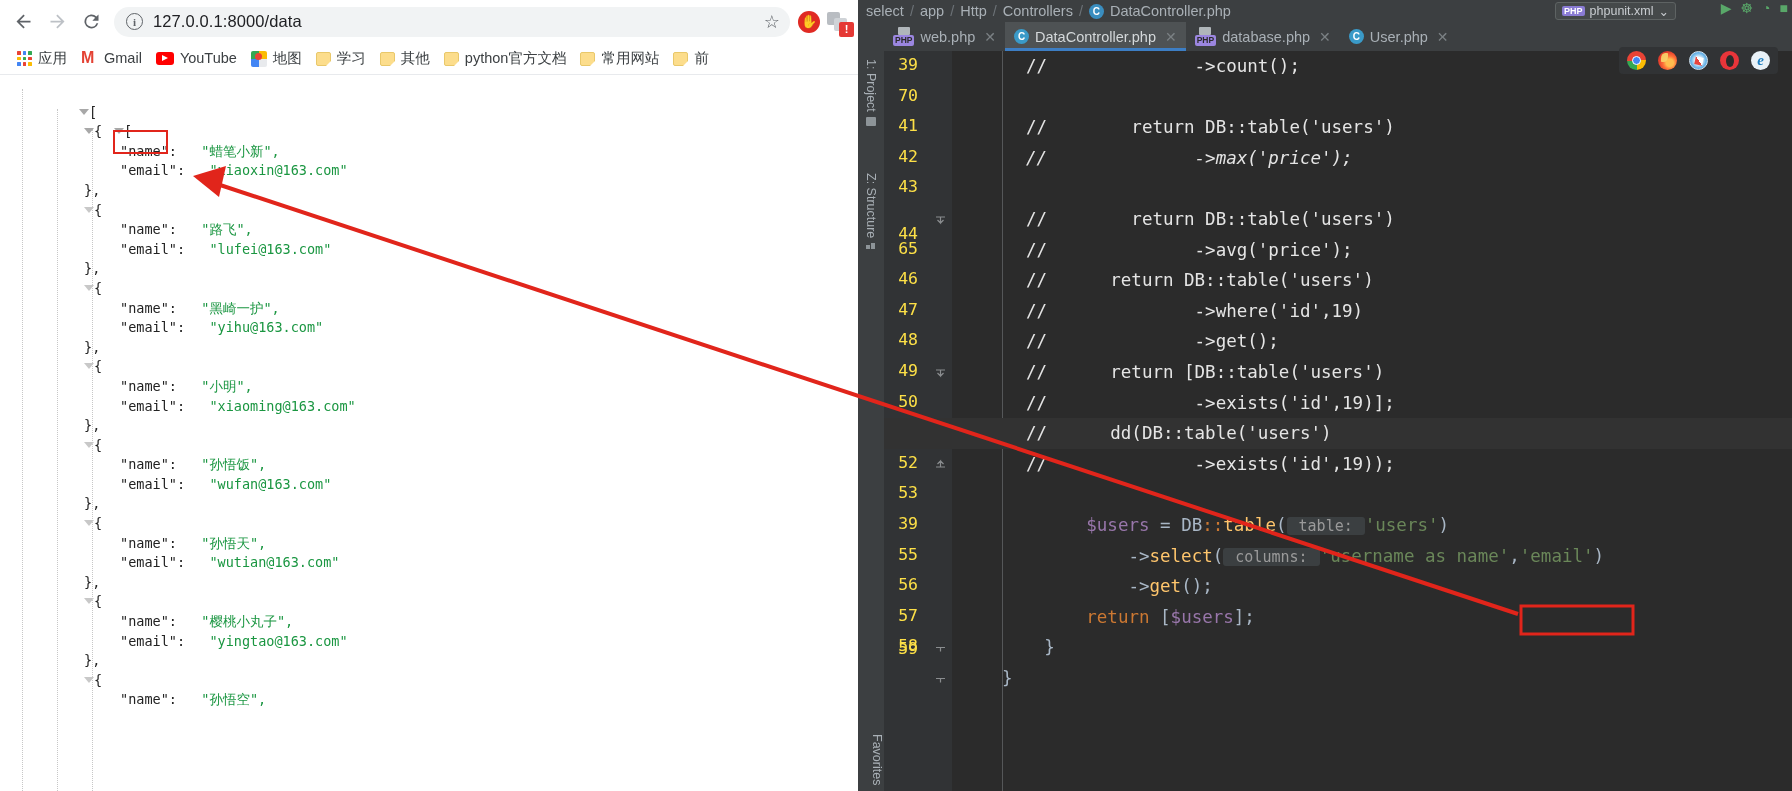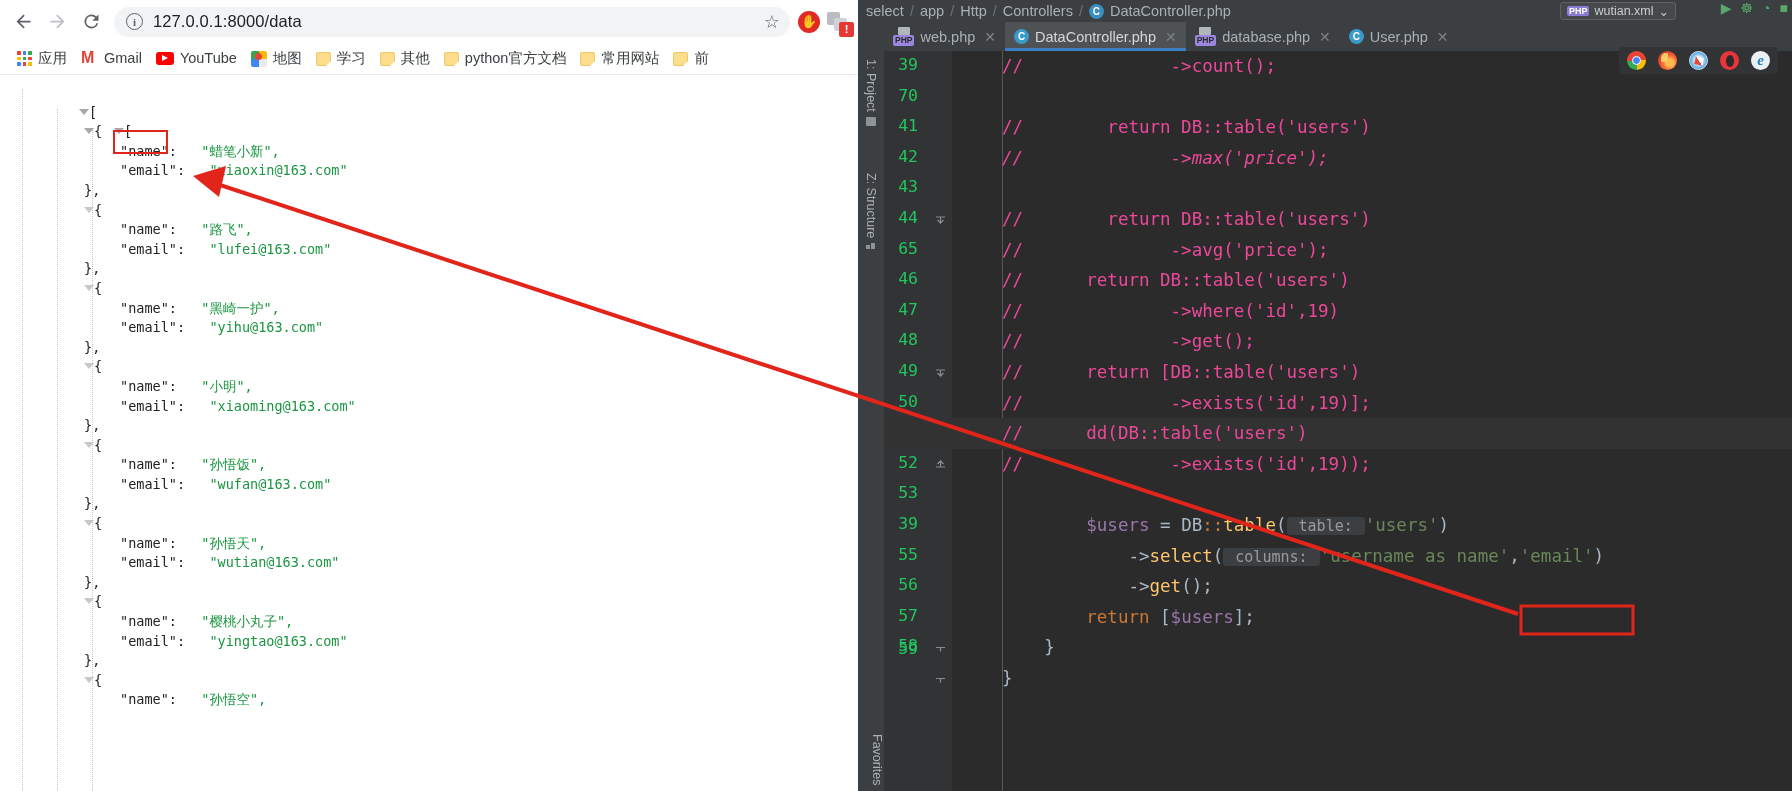--- a/index.html
+++ b/index.html
@@ -315,41 +315,41 @@
     position: absolute; left: 26px; top: 51px; right: 0; bottom: 0;
     background: #2b2b2b;
     overflow: hidden;
   }
   .gutter {
     position: absolute; left: 0; top: 0; bottom: 0; width: 68px;
     background: #313335;
   }
   .gutter .ln {
     position: absolute; right: 34px;
-    color: #22c55e; font-size: 16.5px;
+    color: #fde047; font-size: 16.5px;
     font-family: "DejaVu Sans Mono", monospace;
     text-align: right;
     margin-left: 28px;
   }
   .fold {
     position: absolute; left: 50px;
     width: 13px; height: 13px;
     color: #8a8d8f;
   }
   .fold svg { display: block; }
   .code-line {
     position: absolute; left: 0; right: 0;
     height: 30.6px; line-height: 30.6px;
     font-size: 17.5px;
     white-space: pre;
     color: #a9b7c6;
   }
   .code-line.cursorline { background: #323232; }
   .code-line .txt { margin-left: 68px; padding-left: 50px; display: inline-block; }
-  .cmt { color: #ec4899; }
+  .cmt { color: #e5e5e5; margin-left: 24px; }
   .kw  { color: #cc7832; }
   .fn  { color: #ffc66d; }
   .str { color: #6a8759; text-align: center; }
   .var { color: #9876aa; }
   .cls { color: #a9b7c6; }
   .hint {
     background: #3b3f41; color: #9a9a9a;
     font-size: 15px;
     border-radius: 3px;
     padding: 0 3px;
@@ -568,21 +568,21 @@
       <span class="sep">/</span>
       <span>Http</span>
       <span class="sep">/</span>
       <span>Controllers</span>
       <span class="sep">/</span>
       <span class="crumb-php-ic">C</span>
       <span>DataController.php</span>
 
       <div class="run-config">
         <span class="php-tag">PHP</span>
-        <span>wutian.xml</span>
+        <span>phpunit.xml</span>
         <span>⌄</span>
       </div>
       <div class="run-icons">
         <span class="g">▶</span>
         <span class="g">☸</span>
         <span class="g">◔</span>
         <span class="g">■</span>
       </div>
     </div>
 
@@ -629,21 +629,21 @@
       </div>
     </div>
 
     <div class="editor">
       <div class="gutter">
           <div class="ln" style="top: 4px;">39</div>
           <div class="ln" style="top: 34.6px;">70</div>
           <div class="ln" style="top: 65.2px;">41</div>
           <div class="ln" style="top: 95.8px;">42</div>
           <div class="ln" style="top: 126.4px;">43</div>
-          <div class="ln" style="top: 157px;">44</div>
+          <div class="ln" style="top: 173px;">44</div>
           <div class="fold" style="top: 162px;">
             <svg width="13" height="13" viewBox="0 0 13 13">
               <path fill="none" stroke="#8a8d8f" stroke-width="1.2" d="M2 4h9M6.5 4v6l-3-3M6.5 10l3-3"></path>
             </svg>
           </div>
           <div class="ln" style="top: 187.6px;">65</div>
           <div class="ln" style="top: 218.2px;">46</div>
           <div class="ln" style="top: 248.8px;">47</div>
           <div class="ln" style="top: 279.4px;">48</div>
           <div class="ln" style="top: 310px;">49</div>

